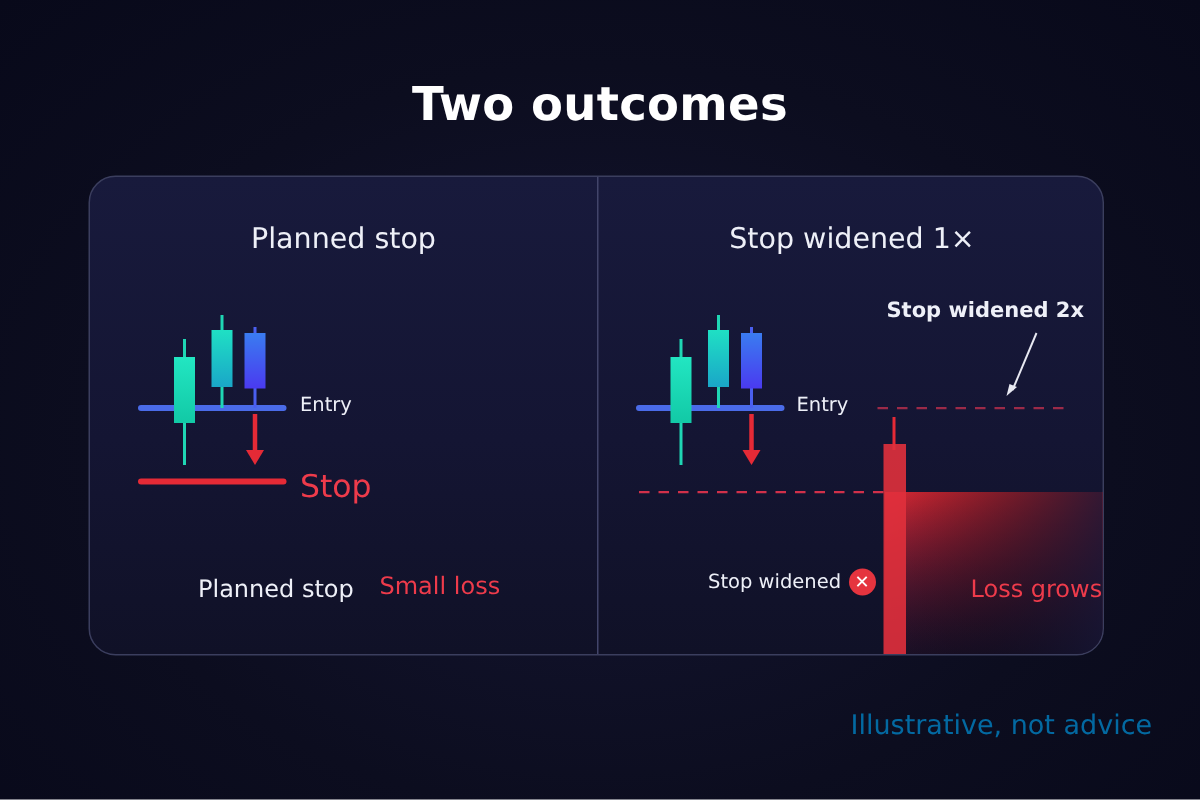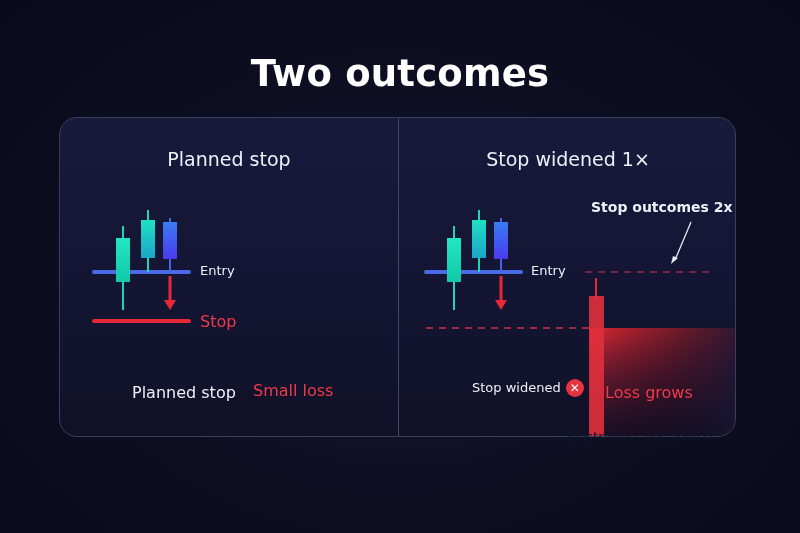--- a/index.html
+++ b/index.html
@@ -5,42 +5,42 @@
   * { box-sizing: border-box; margin: 0; padding: 0; }
   html, body { width: 800px; height: 533px; overflow: hidden; }
   body {
     background: radial-gradient(ellipse at 50% 55%, #151633 0%, #0c0d1f 60%, #08091a 100%);
     font-family: "DejaVu Sans", sans-serif;
     color: #f2f3f8;
     position: relative;
   }
   .title {
     position: absolute; left: 0; top: 52px; width: 800px;
-    text-align: center; font-size: 37px; font-weight: bold; color: #ffffff;
+    text-align: center; font-size: 31px; font-weight: bold; color: #ffffff;
     letter-spacing: 0.2px;
   }
   .panel-wrap {
     position: absolute; left: 59px; top: 117px; width: 677px; height: 320px;
     border: 1px solid #3b3e5e; border-radius: 18px;
     background: linear-gradient(180deg, #181a3c 0%, #141533 55%, #101127 100%);
     overflow: hidden;
   }
   .divider {
     position: absolute; left: 338px; top: 0; width: 1px; height: 100%;
     background: #42456a;
   }
   .panel-title {
     position: absolute; top: 30px; font-size: 19px; color: #eef0f8; text-align: center;
   }
   .abs { position: absolute; }
   .label-white { color: #eef0f8; font-size: 13px; }
-  .label-red { color: #ee3b4b; font-size: 16px; }
+  .label-red { color: #ee3b4b; font-size: 21px; }
   .caption { font-size: 16px; }
   .footnote {
-    position: absolute; left: 567px; top: 429px; font-size: 13px; color: #0f172a;
+    position: absolute; left: 567px; top: 473px; font-size: 18px; color: #0369a1;
   }
   .xbadge {
     display: inline-block; width: 18px; height: 18px; border-radius: 50%;
     background: #e5343f; color: #fff; font-size: 12px; line-height: 18px;
     text-align: center; vertical-align: middle; font-weight: bold;
   }
 </style>
 </head>
 <body>
 
@@ -139,24 +139,24 @@
       <line x1="292" y1="104" x2="276" y2="142" stroke="#e8e9f2" stroke-width="1.3"></line>
       <polygon points="272,146 279,140 274,138" fill="#e8e9f2"></polygon>
 
       <rect x="191" y="210" width="147" height="110" fill="url(#lossFadeV)"></rect>
       <rect x="191" y="210" width="147" height="110" fill="url(#lossFadeH)"></rect>
 
       <line x1="197" y1="160" x2="197" y2="182" stroke="#e52a36" stroke-width="2"></line>
       <rect x="190" y="178" width="15" height="142" fill="#e0303c" opacity="0.9"></rect>
     </svg>
 
-    <div class="abs" style="left:531px; top:81px; font-size:14px; color:#eef0f8; font-weight:bold;">Stop outcomes 2x</div>
+    <div class="abs" style="left:531px; top:81px; font-size:14px; color:#eef0f8; font-weight:bold;">Stop widened 2x</div>
     <div class="abs label-white" style="left:471px; top:145px;">Entry</div>
 
     <div class="abs caption" style="left:374px; top:259px; white-space:nowrap;margin-left:38px;">
       <span class="label-white">Stop widened</span>
       <span class="xbadge">✕</span>
     </div>
-    <div class="abs caption label-red" style="left:545px; top:265px;">Loss grows</div>
+    <div class="abs caption label-red" style="left:545px; top:265px;padding-left:42px;">Loss grows</div>
   </div>
 </div>
 
 <div class="footnote">Illustrative, not advice</div>
 
 </body></html>

